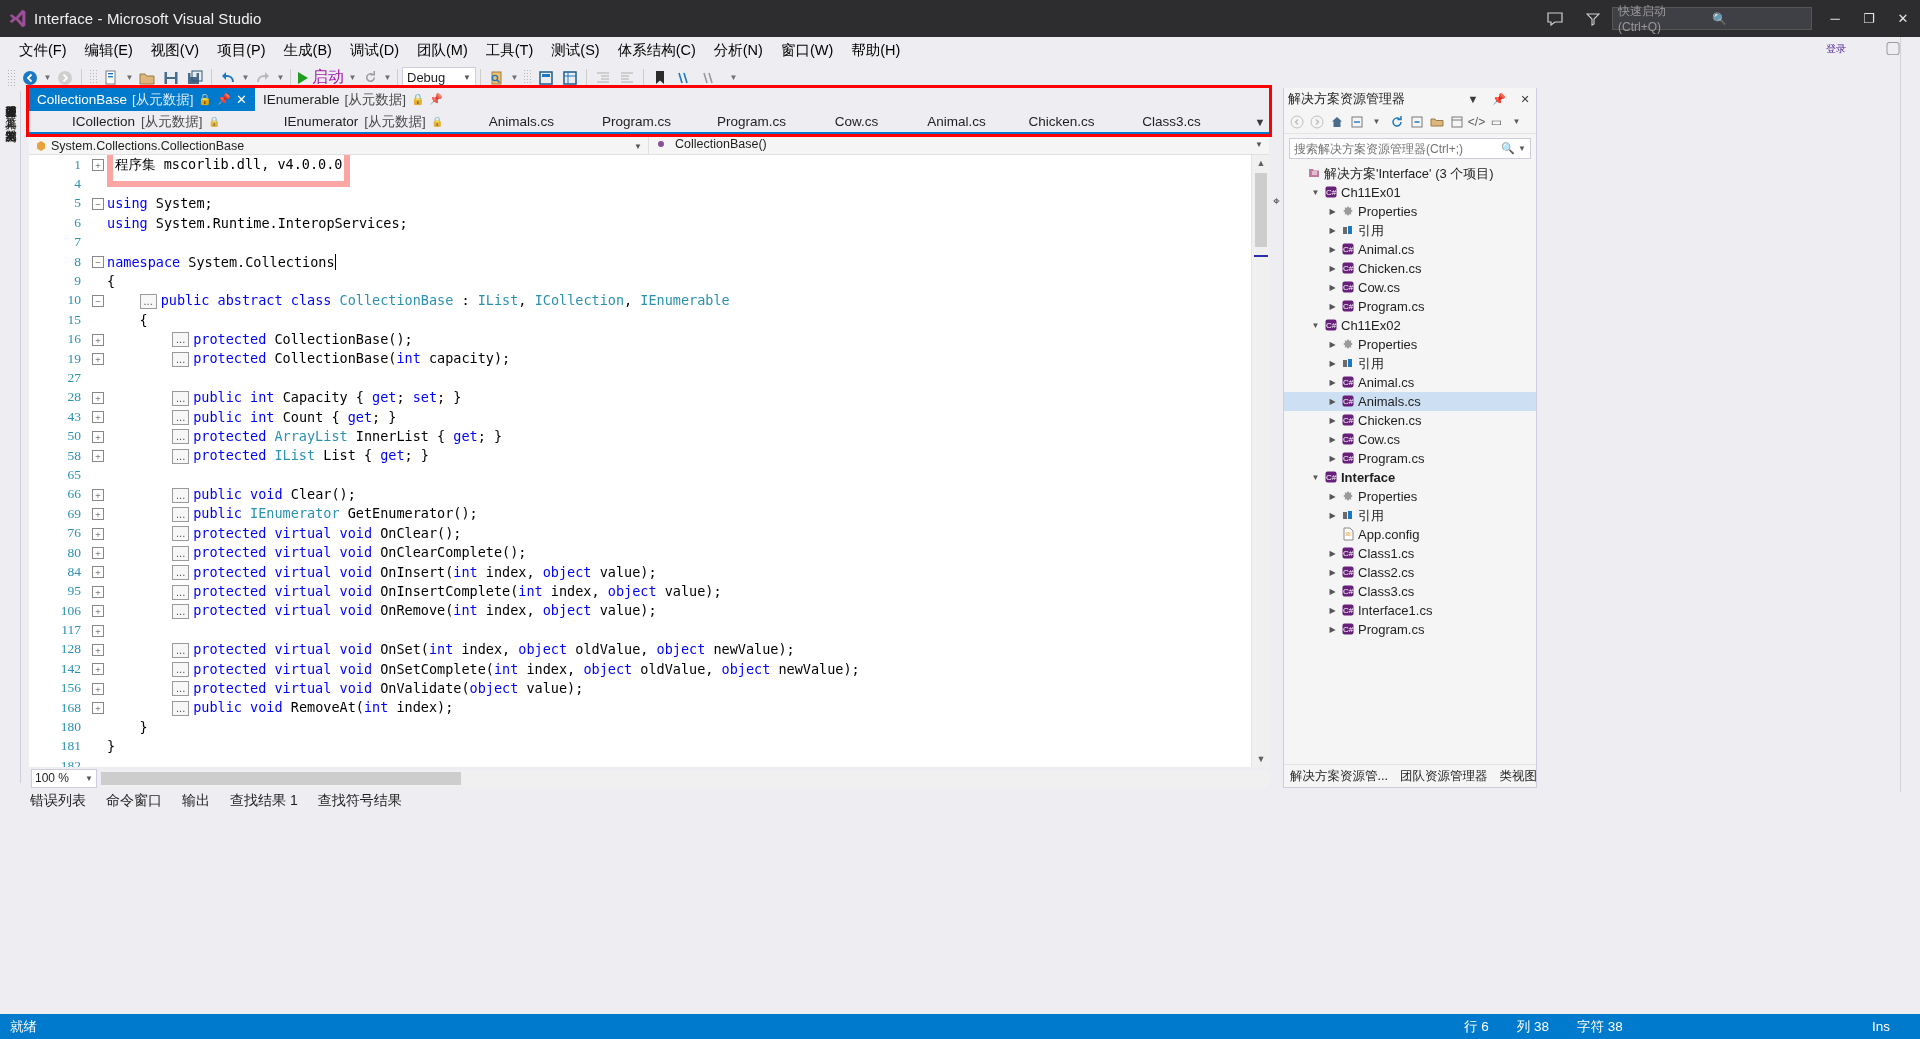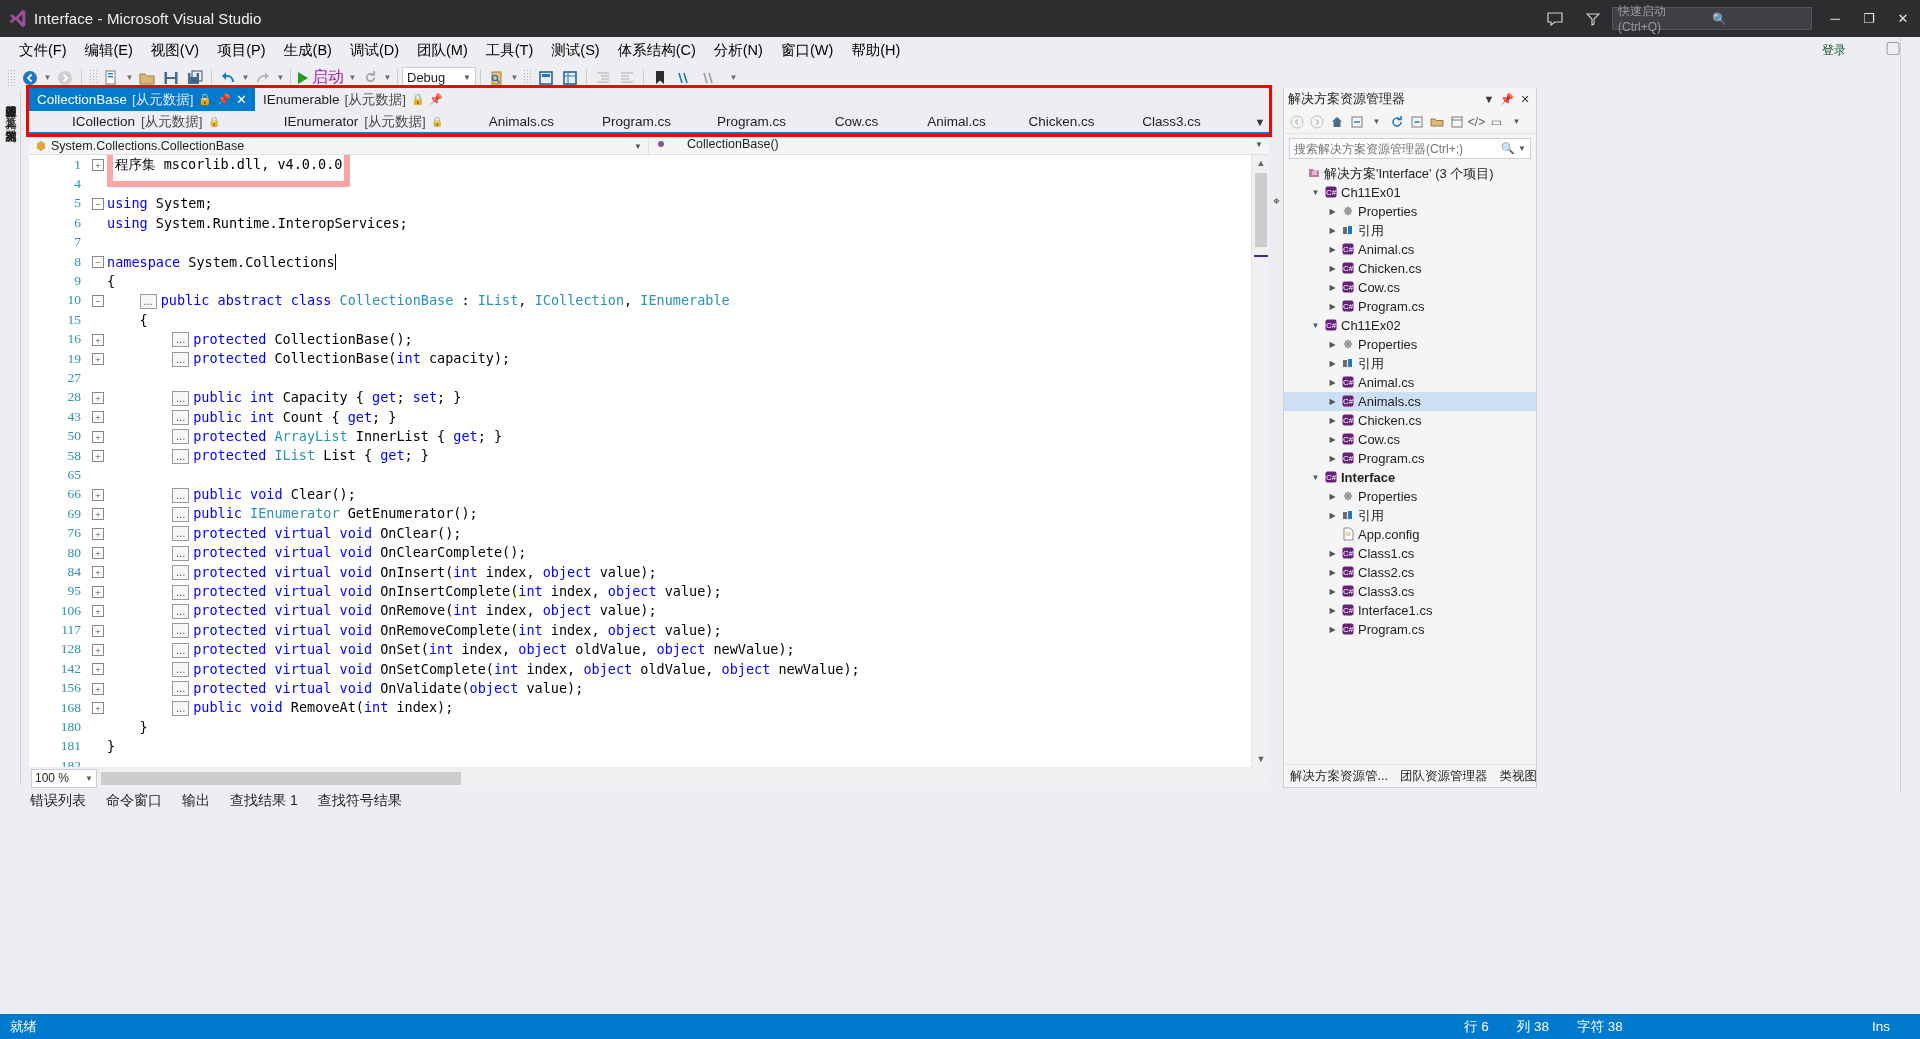--- a/index.html
+++ b/index.html
@@ -29,21 +29,21 @@
   .quicklaunch .ql-ico{ color:#b0b0b0; font-size:12px; }
   .winbtn{ width:34px; height:37px; display:flex; align-items:center; justify-content:center;
     color:#e6e6e6; font-size:13px; }
 
   
   .menubar{
     position:absolute; left:0; top:37px; width:1920px; height:27px;
     background:#eeeef2; display:flex; align-items:center; padding-left:10px;
   }
   .menu-item{ font-size:14.5px; color:#000000; padding:3px 9px; white-space:nowrap; }
-  .signin{ position:absolute; right:68px; top:38px; font-size:12px; color:#14532d; padding:4px 6px;}
+  .signin{ position:absolute; right:68px; top:38px; font-size:10px; color:#4c1d95; padding:4px 6px;}
   .save-all-ico{ position:absolute; right:12px; top:34px; width:30px; height:26px;
      display:flex;align-items:center;justify-content:center;color:#9b9b9b;font-size:17px;}
 
   
   .toolbar{
     position:absolute; left:0; top:64px; width:1920px; height:27px;
     background:#eeeef2; display:flex; align-items:center; padding-left:4px; gap:0px;
   }
   .grip{ width:8px; height:18px;
     background-image:radial-gradient(#b4b4b4 1px, transparent 1px);
@@ -108,21 +108,21 @@
   }
 
   
   .navbar{
     position:absolute; left:29px; top:137px; width:1240px; height:18px;
     background:#f5f5f5; border-bottom:1px solid #e0e0e0;
     display:flex; align-items:flex-start;
   }
   .nav-type{ flex:0 0 620px; display:flex; align-items:center; gap:4px;
     font-size:12.5px; color:#1e1e1e; padding-left:6px; border-right:1px solid #e0e0e0; height:18px;}
-  .nav-member{ flex:1; display:flex; align-items:center; gap:20px;
+  .nav-member{ flex:1; display:flex; align-items:center; gap:8px;
     font-size:12.5px; color:#1e1e1e; padding-left:6px;}
   .nav-caret{ font-size:8px; color:#555; margin-left:auto; padding-right:6px;}
   .tico{ display:inline-block; width:12px; height:12px; font-size:10px; line-height:12px; text-align:center;}
 
   
   .editor{
     position:absolute; left:29px; top:155px; width:1240px; height:612px;
     background:#ffffff; overflow:hidden;
   }
   .codearea{ position:absolute; left:0; top:0; width:1222px; height:612px; }
@@ -167,21 +167,21 @@
     position:absolute; left:20px; top:789px; width:1250px; height:24px;
     display:flex; align-items:center; gap:0;
   }
   .btab{ font-size:14px; color:#1e1e1e; padding:3px 10px; white-space:nowrap; }
 
   
   .solexp{
     position:absolute; left:1283px; top:88px; width:254px; height:700px;
     background:#f5f5f5; border:1px solid #cccedb; border-top:none;
   }
-  .se-header{ height:22px; display:flex; align-items:center; padding:0 4px; gap:4px;}
+  .se-header{ height:22px; display:flex; align-items:center; padding:0 4px; gap:12px;}
   .se-title{ font-size:13px; color:#1e1e1e; flex:1; }
   .se-hico{ width:14px; text-align:center; color:#3b3b3b; font-size:11px;}
   .se-toolbar{ height:24px; display:flex; align-items:center; padding:0 3px; gap:1px;
     border-bottom:1px solid #e4e4e4;}
   .se-tb{ width:19px; height:20px; display:flex; align-items:center; justify-content:center;
     font-size:12px; color:#5a5a5a;}
   .se-search{
     margin:4px 5px 3px 5px; height:21px; background:#fff; border:1px solid #cccedb;
     display:flex; align-items:center; padding:0 4px;
   }
@@ -602,21 +602,20 @@
           <span class="codetext"><span>        </span><span class="collapse">...</span><span class="kw">protected </span><span class="kw">virtual </span><span class="kw">void </span><span class="">OnInsertComplete(</span><span class="kw">int</span><span class=""> index, </span><span class="kw">object</span><span class=""> value);</span></span>
         </div>
         <div class="cline">
           <span class="lnum">106</span>
           <span class="outline"><span style="border:1px solid #888;padding:0 2px;font-size:9px;line-height:9px">+</span></span>
           <span class="codetext"><span>        </span><span class="collapse">...</span><span class="kw">protected </span><span class="kw">virtual </span><span class="kw">void </span><span class="">OnRemove(</span><span class="kw">int</span><span class=""> index, </span><span class="kw">object</span><span class=""> value);</span></span>
         </div>
         <div class="cline">
           <span class="lnum">117</span>
           <span class="outline"><span style="border:1px solid #888;padding:0 2px;font-size:9px;line-height:9px">+</span></span>
-          <span class="codetext"><span>        </span><span class="collapse">...</span><span class="kw">protected </span><span class="kw">virtual </span><span class="kw">void </span><span class="">OnRemoveComplete(</span><span class="kw">int</span><span class=""> index, </span><span class="kw">object</span><span class=""> value);</span></span>
         </div>
         <div class="cline">
           <span class="lnum">128</span>
           <span class="outline"><span style="border:1px solid #888;padding:0 2px;font-size:9px;line-height:9px">+</span></span>
           <span class="codetext"><span>        </span><span class="collapse">...</span><span class="kw">protected </span><span class="kw">virtual </span><span class="kw">void </span><span class="">OnSet(</span><span class="kw">int</span><span class=""> index, </span><span class="kw">object</span><span class=""> oldValue, </span><span class="kw">object</span><span class=""> newValue);</span></span>
         </div>
         <div class="cline">
           <span class="lnum">142</span>
           <span class="outline"><span style="border:1px solid #888;padding:0 2px;font-size:9px;line-height:9px">+</span></span>
           <span class="codetext"><span>        </span><span class="collapse">...</span><span class="kw">protected </span><span class="kw">virtual </span><span class="kw">void </span><span class="">OnSetComplete(</span><span class="kw">int</span><span class=""> index, </span><span class="kw">object</span><span class=""> oldValue, </span><span class="kw">object</span><span class=""> newValue);</span></span>

